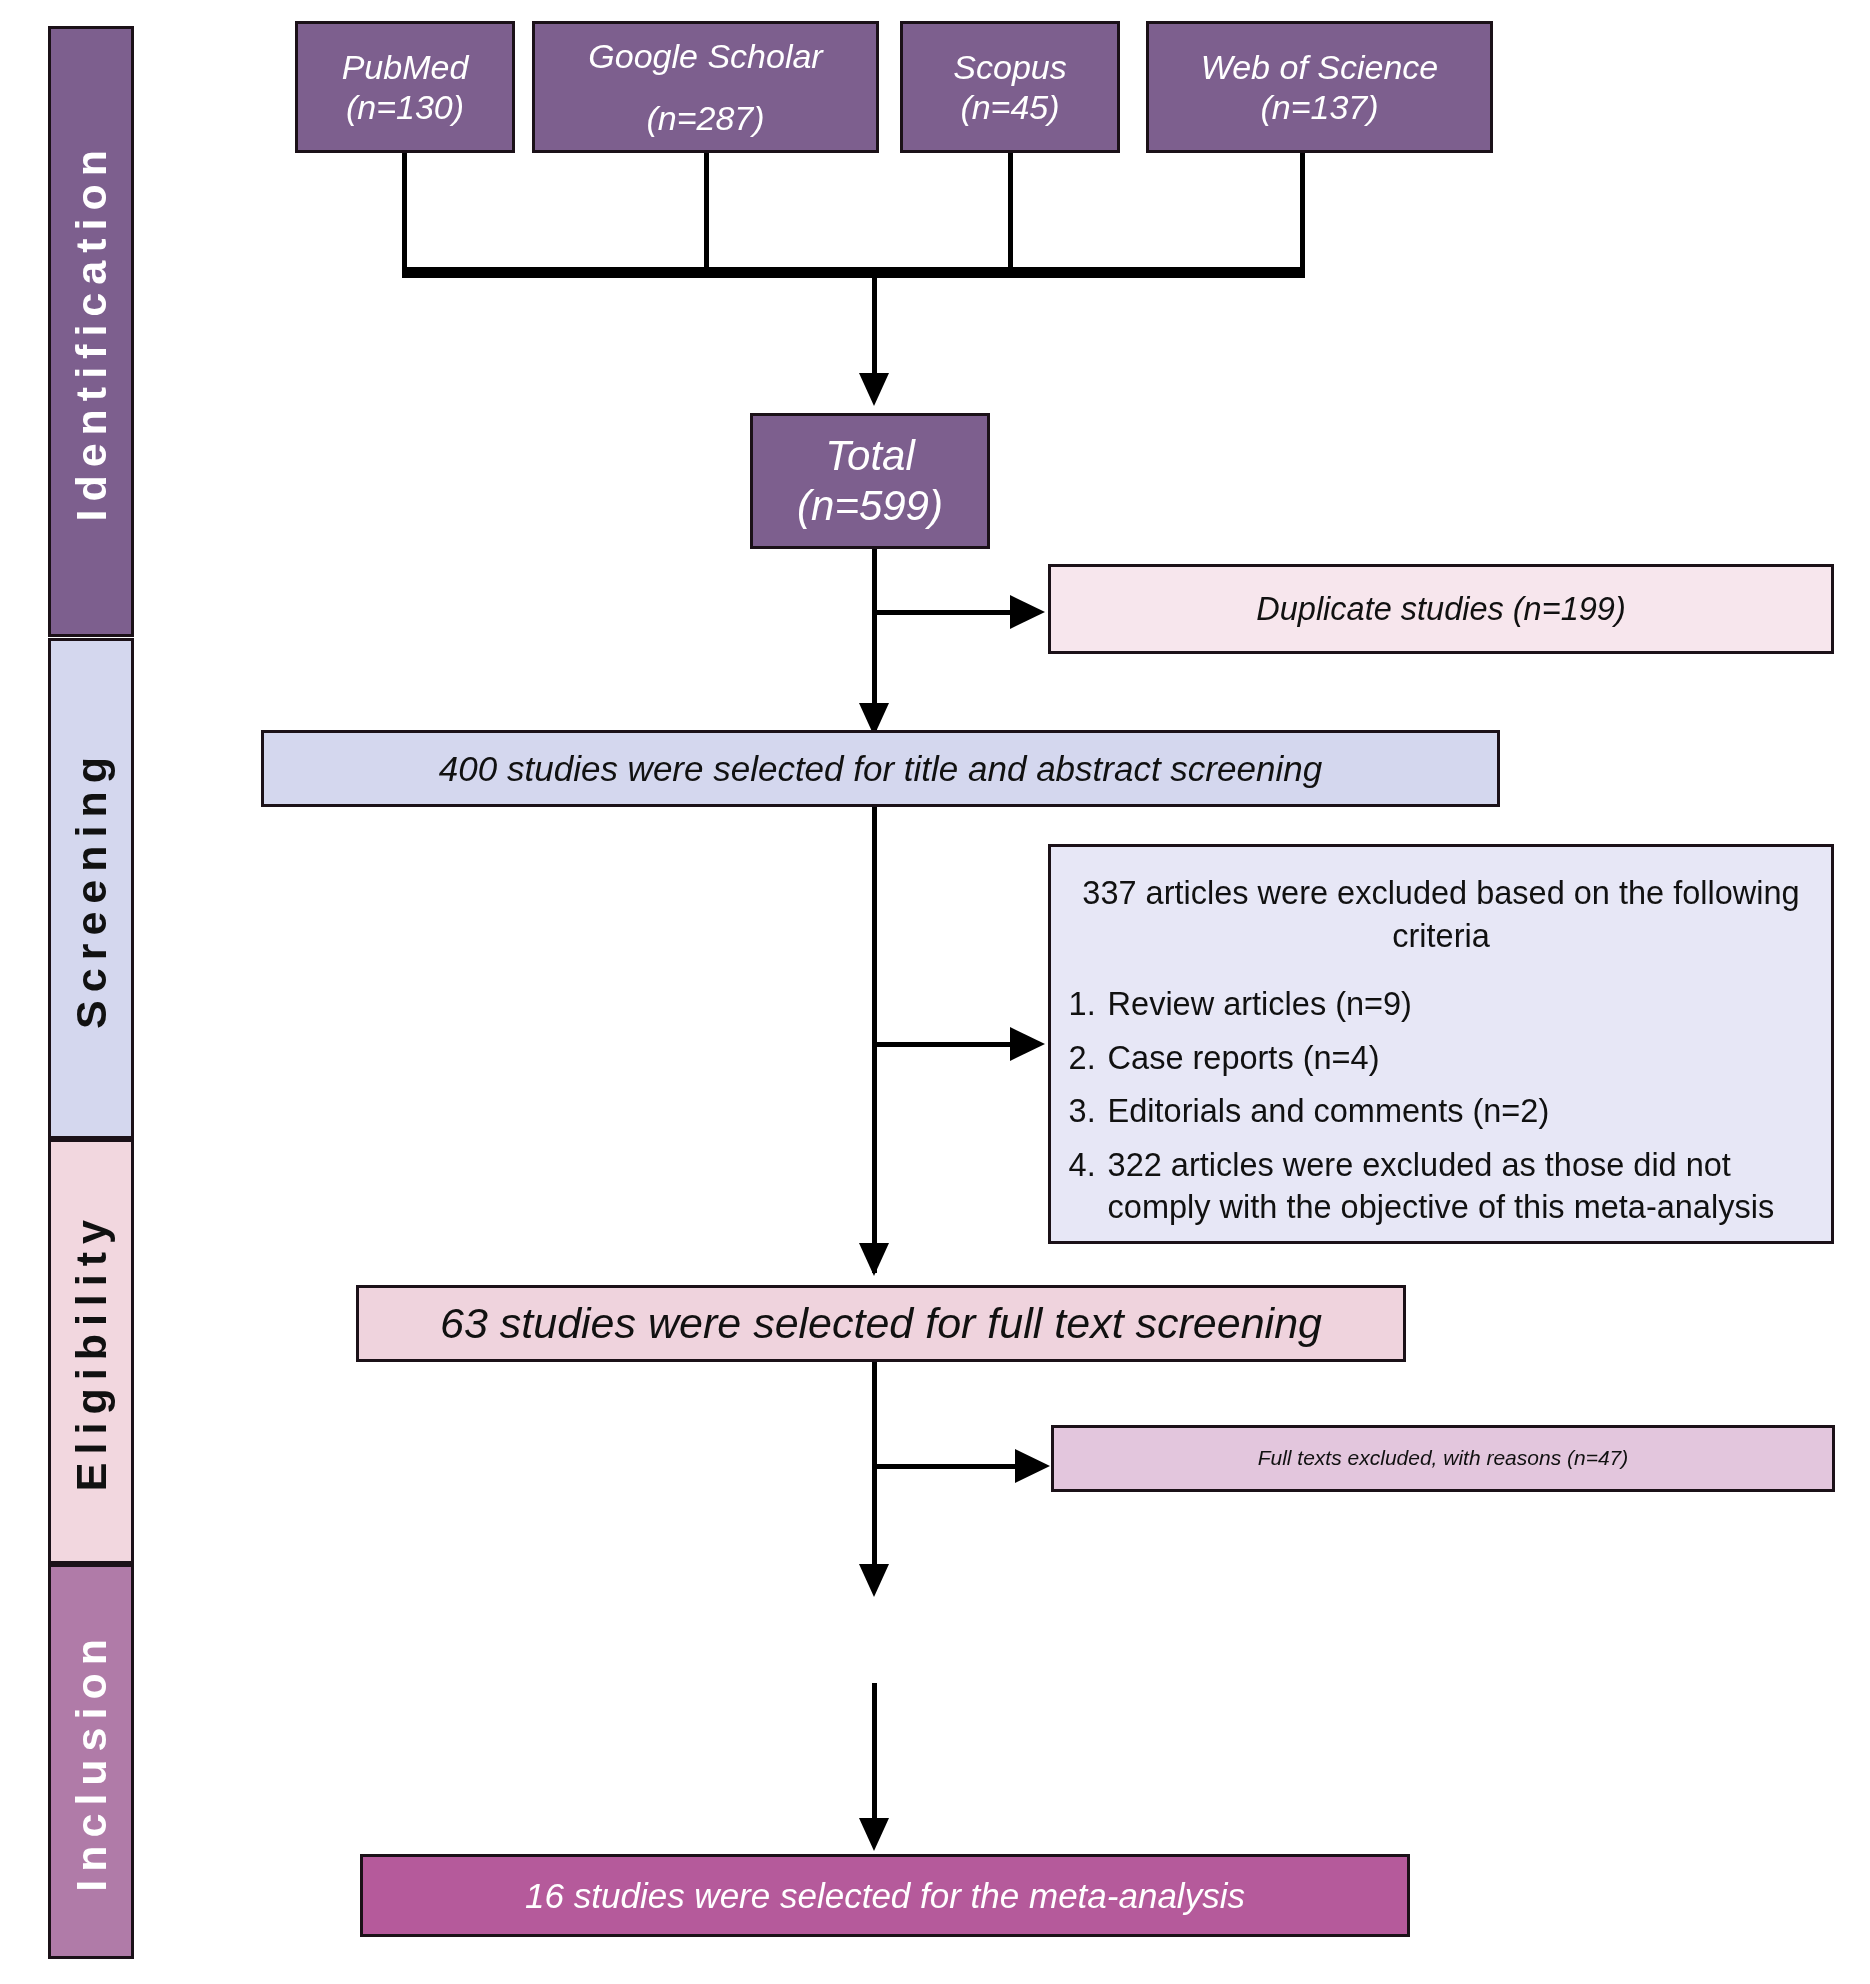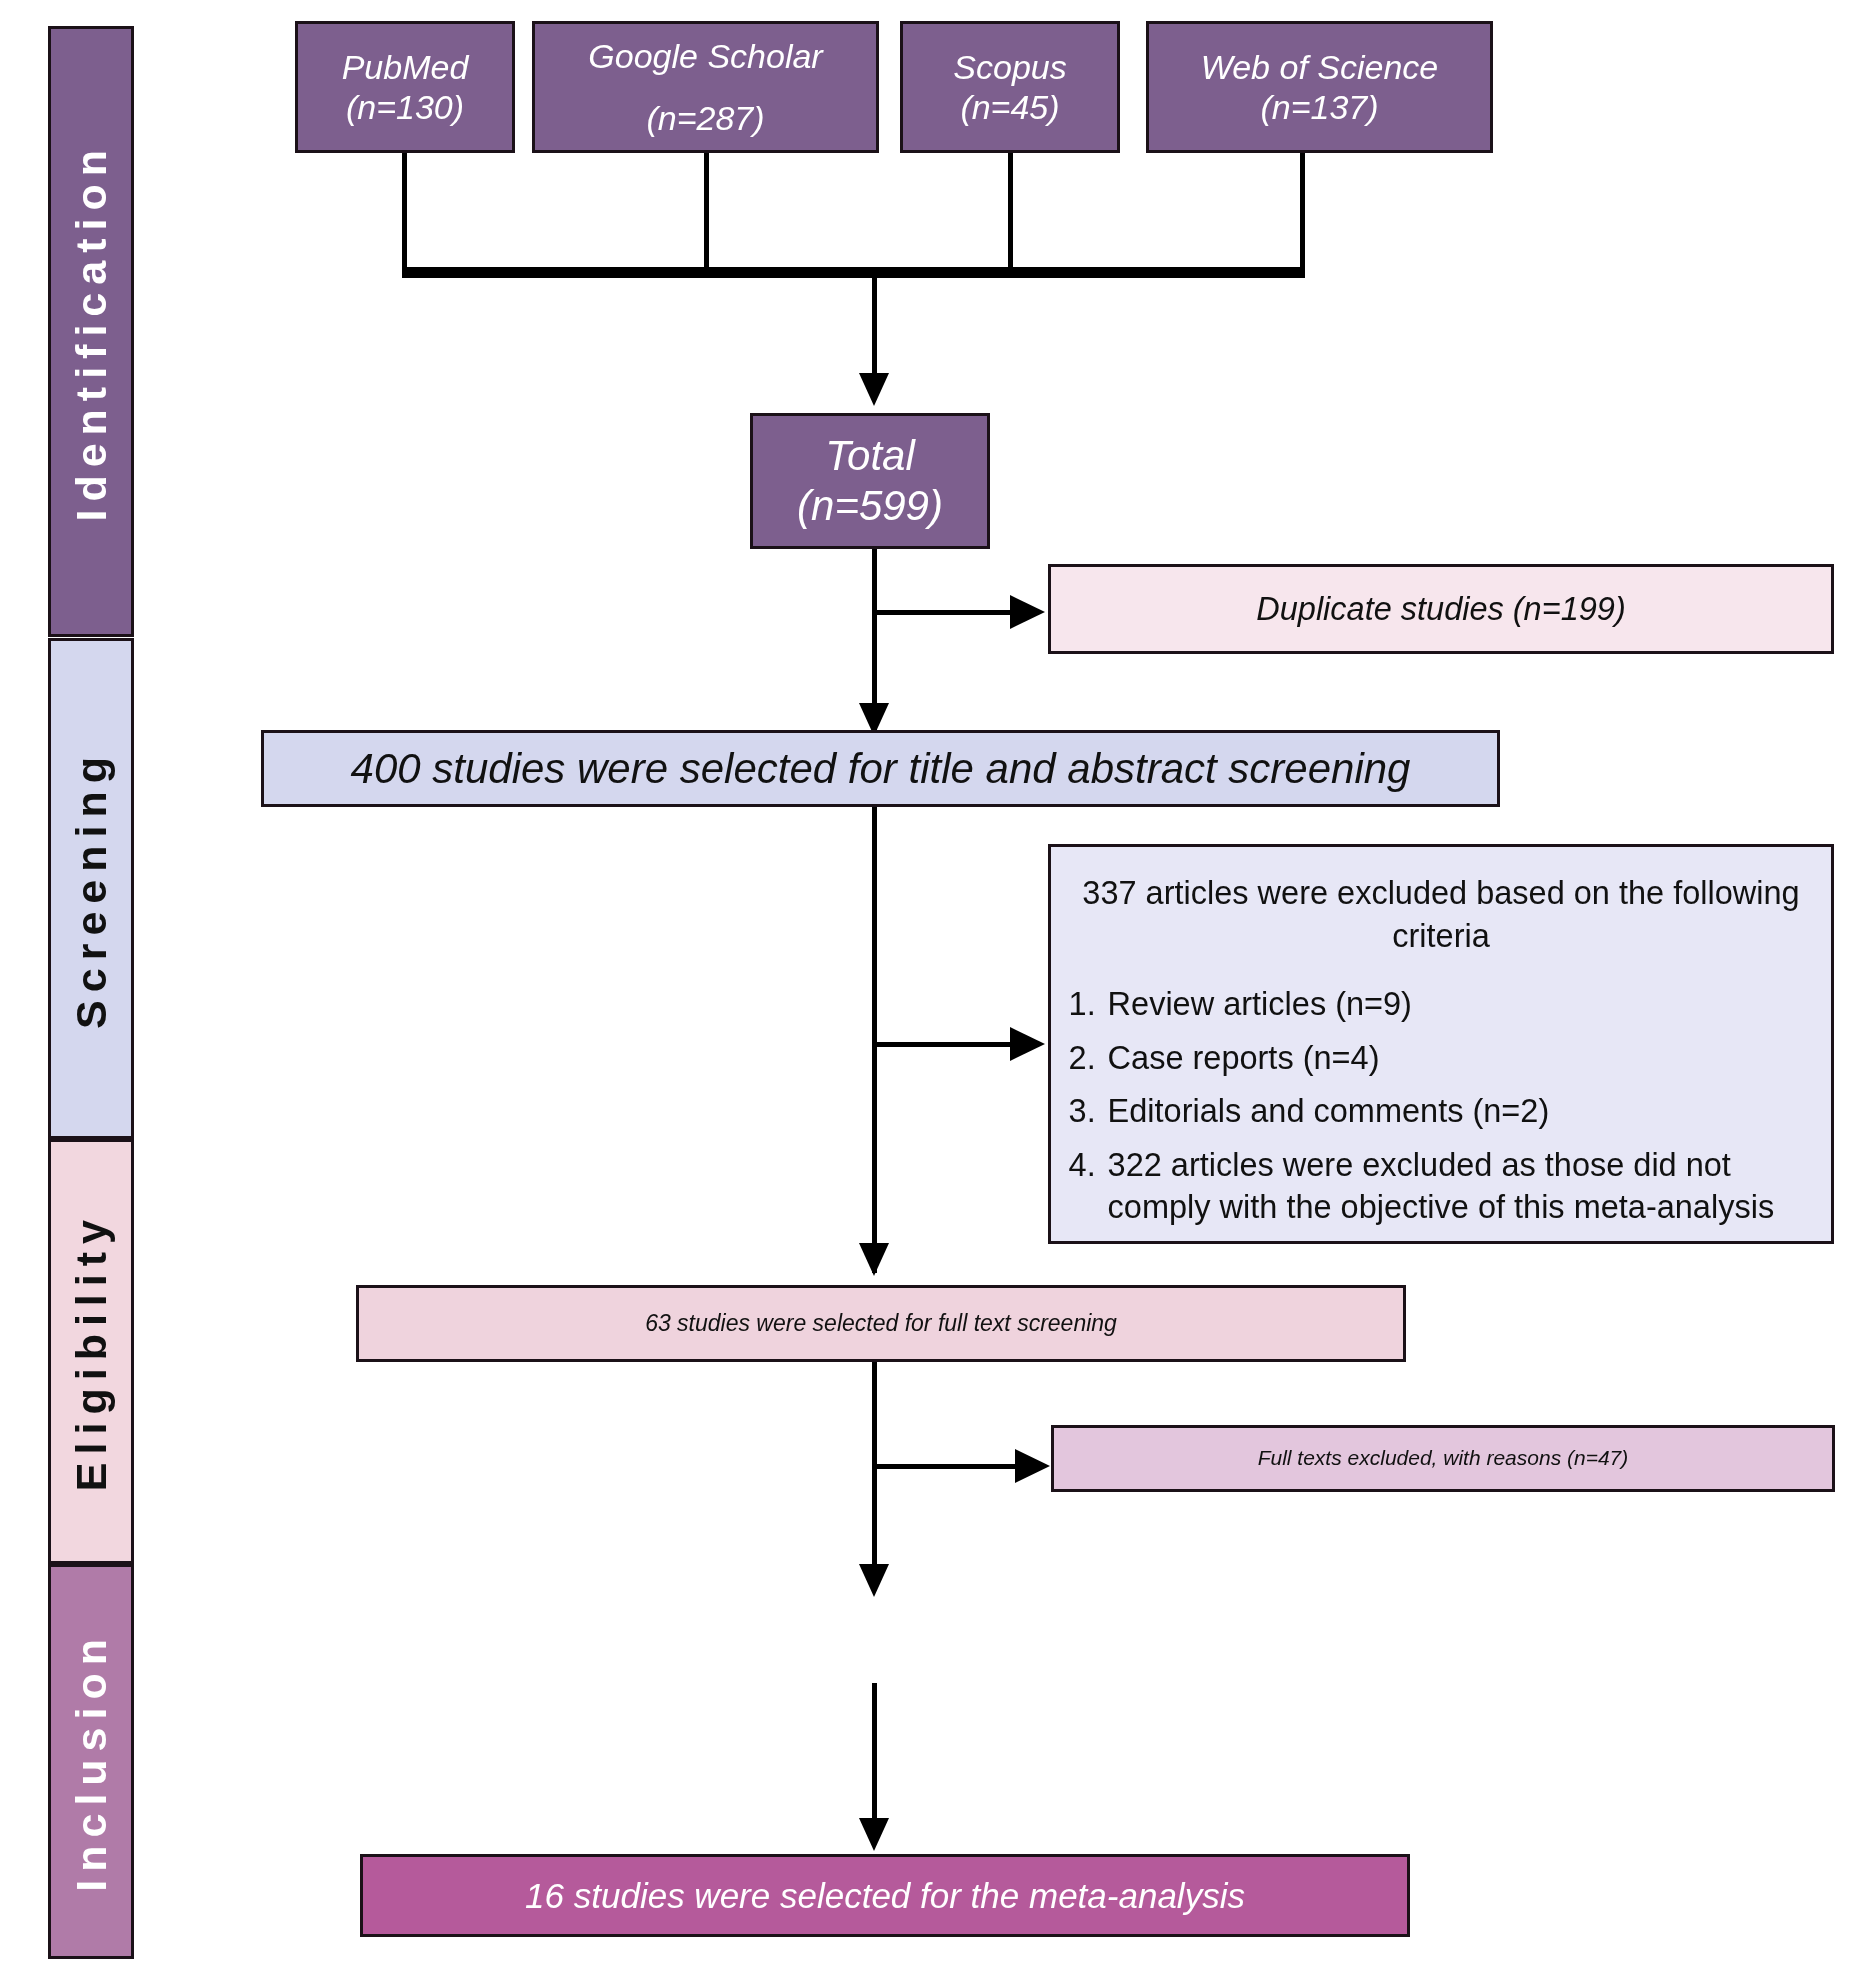--- a/index.html
+++ b/index.html
@@ -126,21 +126,21 @@
   <div class="vline" style="left:872px;top:549px;height:189px;"></div>
   <div class="arrow-down" style="left:859px;top:703px;"></div>
 
   <div class="hline" style="left:874px;top:610px;width:141px;"></div>
   <div class="arrow-right" style="left:1010px;top:595px;"></div>
 
   <div class="box" style="left:1048px;top:564px;width:786px;height:90px;background:#f7e6ed;color:#111111;font-size:32.5px;">
     <span class="ln">Duplicate studies (n=199)</span>
   </div>
 
-  <div class="box" style="left:261px;top:730px;width:1239px;height:77px;background:#d4d7ee;color:#111111;font-size:42px;">
+  <div class="box" style="left:261px;top:730px;width:1239px;height:77px;background:#d4d7ee;color:#111111;font-size:35px;">
     <span class="ln">400 studies  were selected for title and abstract screening</span>
   </div>
 
   <div class="vline" style="left:872px;top:807px;height:466px;"></div>
   <div class="arrow-down" style="left:859px;top:1243px;"></div>
 
   <div class="hline" style="left:874px;top:1042px;width:141px;"></div>
   <div class="arrow-right" style="left:1010px;top:1027px;"></div>
 
   <div class="crit" style="left:1048px;top:844px;width:786px;height:400px;">
@@ -161,21 +161,21 @@
         <span class="crit-num">3.</span>
         <span class="crit-txt">Editorials and comments (n=2)</span>
       </li>
       <li>
         <span class="crit-num">4.</span>
         <span class="crit-txt">322 articles were excluded as those did not comply with the objective of this meta-analysis</span>
       </li>
     </ul>
   </div>
 
-  <div class="box" style="left:356px;top:1285px;width:1050px;height:77px;background:#efd3dd;color:#111111;font-size:23px;">
+  <div class="box" style="left:356px;top:1285px;width:1050px;height:77px;background:#efd3dd;color:#111111;font-size:43px;">
     <span class="ln">63 studies were selected for full text screening</span>
   </div>
 
   <div class="vline" style="left:872px;top:1362px;height:228px;"></div>
   <div class="arrow-down" style="left:859px;top:1564px;"></div>
 
   <div class="hline" style="left:874px;top:1464px;width:145px;"></div>
   <div class="arrow-right" style="left:1015px;top:1449px;"></div>
 
   <div class="box" style="left:1051px;top:1425px;width:784px;height:67px;background:#e3c6dd;color:#111111;font-size:21px;">

